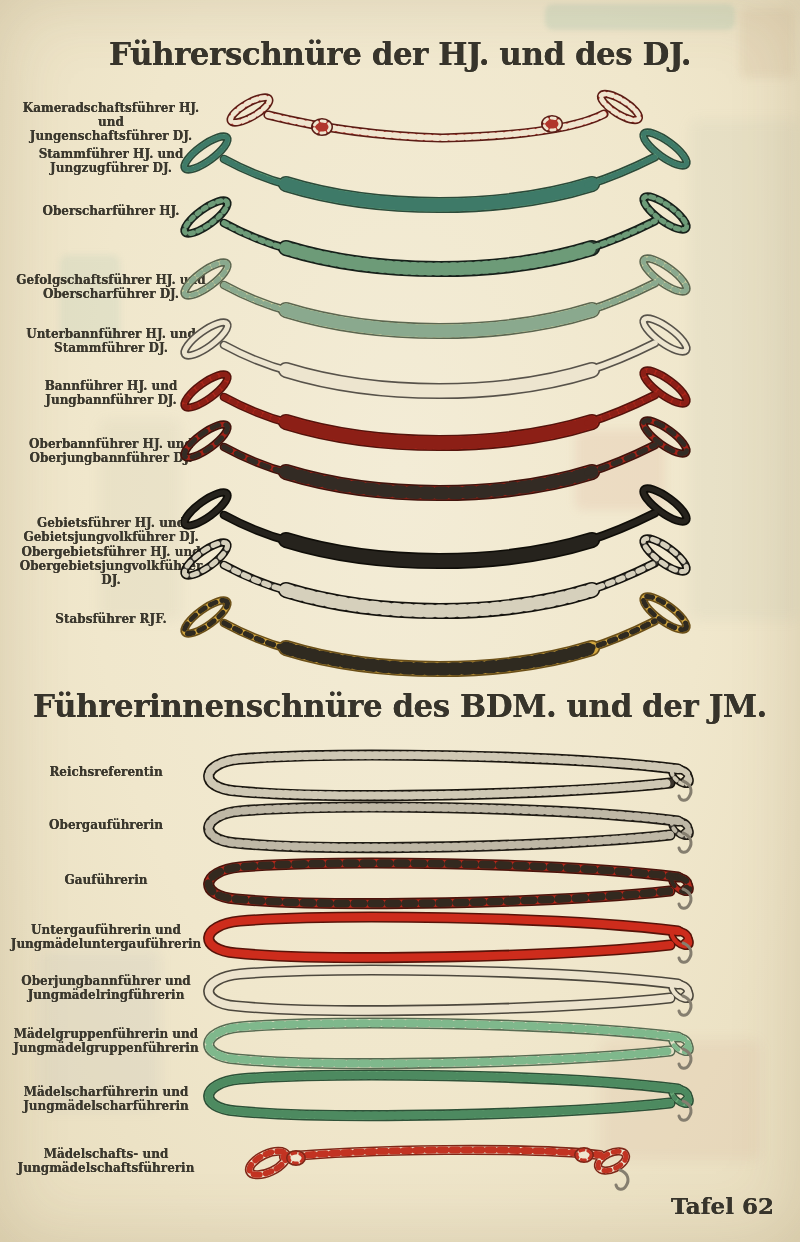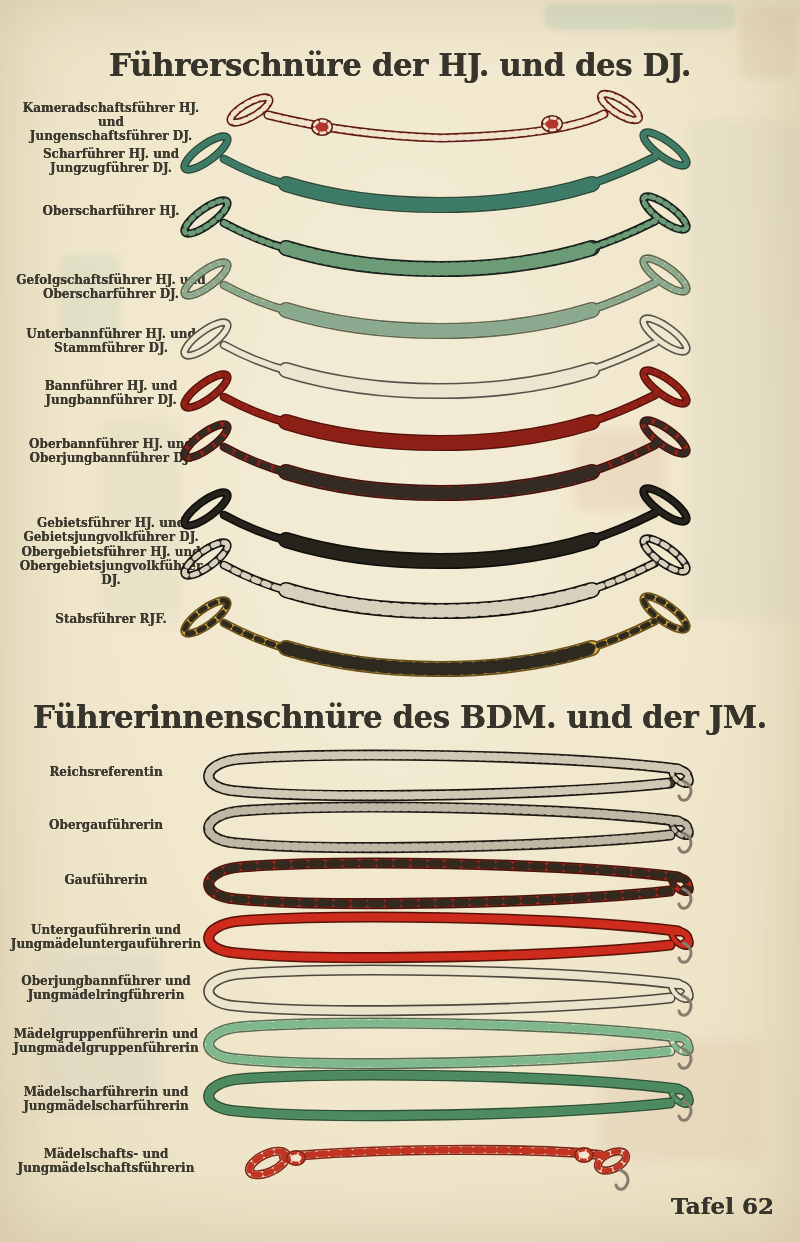--- a/index.html
+++ b/index.html
@@ -11,21 +11,20 @@
     background:radial-gradient(ellipse at 50% 38%, #f3ecd6 0%, #f0e7cc 55%, #e8ddbe 100%);
     box-shadow:inset 0 0 70px rgba(115,95,55,.18);
     font-family:"DejaVu Serif", serif;
   }
   .bleed{position:absolute;border-radius:8px;pointer-events:none;}
   .title{
     position:absolute;left:0;right:0;text-align:center;
     font-weight:bold;font-size:31px;letter-spacing:-0.5px;
     color:#37342b;
     text-shadow:0 0 .6px #37342b;
-    margin-top:11px;
   }
   .cord-label{
     position:absolute;text-align:center;
     font-weight:bold;font-size:12px;line-height:14px;
     color:#3b382e;
     text-shadow:0 0 .4px #3b382e;
   }
   .cord-label span{display:block;}
   .cord-svg{position:absolute;overflow:visible;}
   .plate{
@@ -65,21 +64,21 @@
       <ellipse cx="448" cy="17" rx="22" ry="7" transform="rotate(32 448 17)" fill="none" stroke="#b1362c" stroke-width="5" stroke-linecap="round"></ellipse>
       <ellipse cx="78" cy="20" rx="22" ry="7" transform="rotate(-30 78 20)" fill="none" stroke="#efe5cf" stroke-width="5" stroke-linecap="round" stroke-dasharray="4 4"></ellipse>
       <path d="M 96,25 C 140,36 200,46 270,48 C 350,46 405,38 432,24" fill="none" stroke="#efe5cf" stroke-width="6" stroke-linecap="round" stroke-dasharray="4 4"></path>
       <ellipse cx="448" cy="17" rx="22" ry="7" transform="rotate(32 448 17)" fill="none" stroke="#efe5cf" stroke-width="5" stroke-linecap="round" stroke-dasharray="4 4"></ellipse>
       <ellipse cx="150" cy="37" rx="10" ry="8" fill="#b1362c" stroke="#5a1d16" stroke-width="2" stroke-linecap="round"></ellipse>
       <ellipse cx="150" cy="37" rx="8" ry="6" fill="none" stroke="#efe5cf" stroke-width="3" stroke-linecap="round" stroke-dasharray="4 4"></ellipse>
       <ellipse cx="380" cy="34" rx="10" ry="8" fill="#b1362c" stroke="#5a1d16" stroke-width="2" stroke-linecap="round"></ellipse>
       <ellipse cx="380" cy="34" rx="8" ry="6" fill="none" stroke="#efe5cf" stroke-width="3" stroke-linecap="round" stroke-dasharray="4 4"></ellipse>
     </svg>
     <div class="cord-label" style="left: 8px; width: 206px; top: 147px;">
-      <span>Scharführer HJ. und</span>
+      <span>Stammführer HJ. und</span>
       <span>Jungzugführer DJ.</span>
     </div>
     <svg class="cord-svg" viewBox="0 0 530 85" style="left: 172px; top: 128px; width: 530px; height: 85px;">
       <ellipse cx="34" cy="25" rx="26" ry="8" transform="rotate(-36 34 25)" fill="none" stroke="#2c4a3a" stroke-width="8.2" stroke-linecap="round"></ellipse>
       <path d="M 52,31 C 76,44 96,52 120,58" fill="none" stroke="#2c4a3a" stroke-width="8.7" stroke-linecap="round"></path>
       <path d="M 114,56 C 205,84 330,84 420,56" fill="none" stroke="#2c4a3a" stroke-width="16.2" stroke-linecap="round"></path>
       <path d="M 415,57 C 441,49 463,39 483,29" fill="none" stroke="#2c4a3a" stroke-width="8.7" stroke-linecap="round"></path>
       <ellipse cx="493" cy="21" rx="26" ry="8" transform="rotate(36 493 21)" fill="none" stroke="#2c4a3a" stroke-width="8.2" stroke-linecap="round"></ellipse>
       <ellipse cx="34" cy="25" rx="26" ry="8" transform="rotate(-36 34 25)" fill="none" stroke="#66a077" stroke-width="5" stroke-linecap="round"></ellipse>
       <path d="M 52,31 C 76,44 96,52 120,58" fill="none" stroke="#66a077" stroke-width="5.5" stroke-linecap="round"></path>

